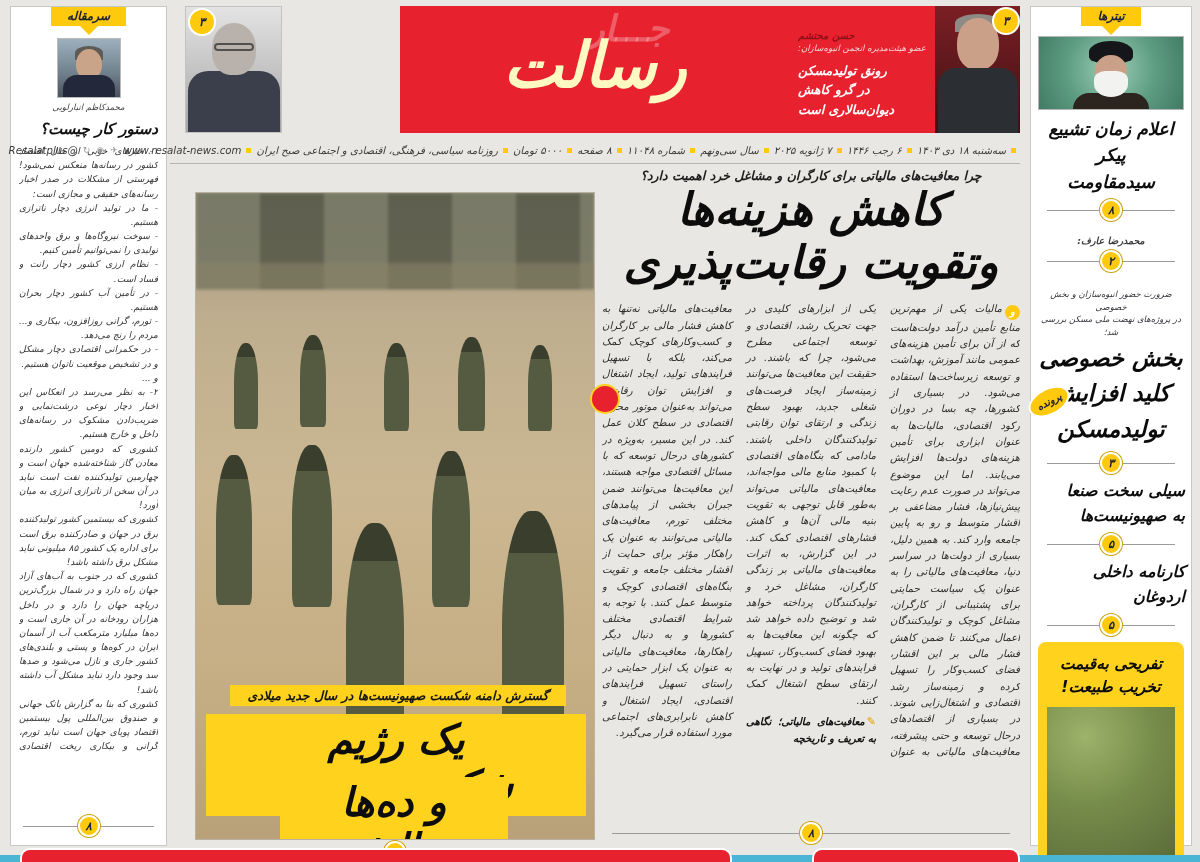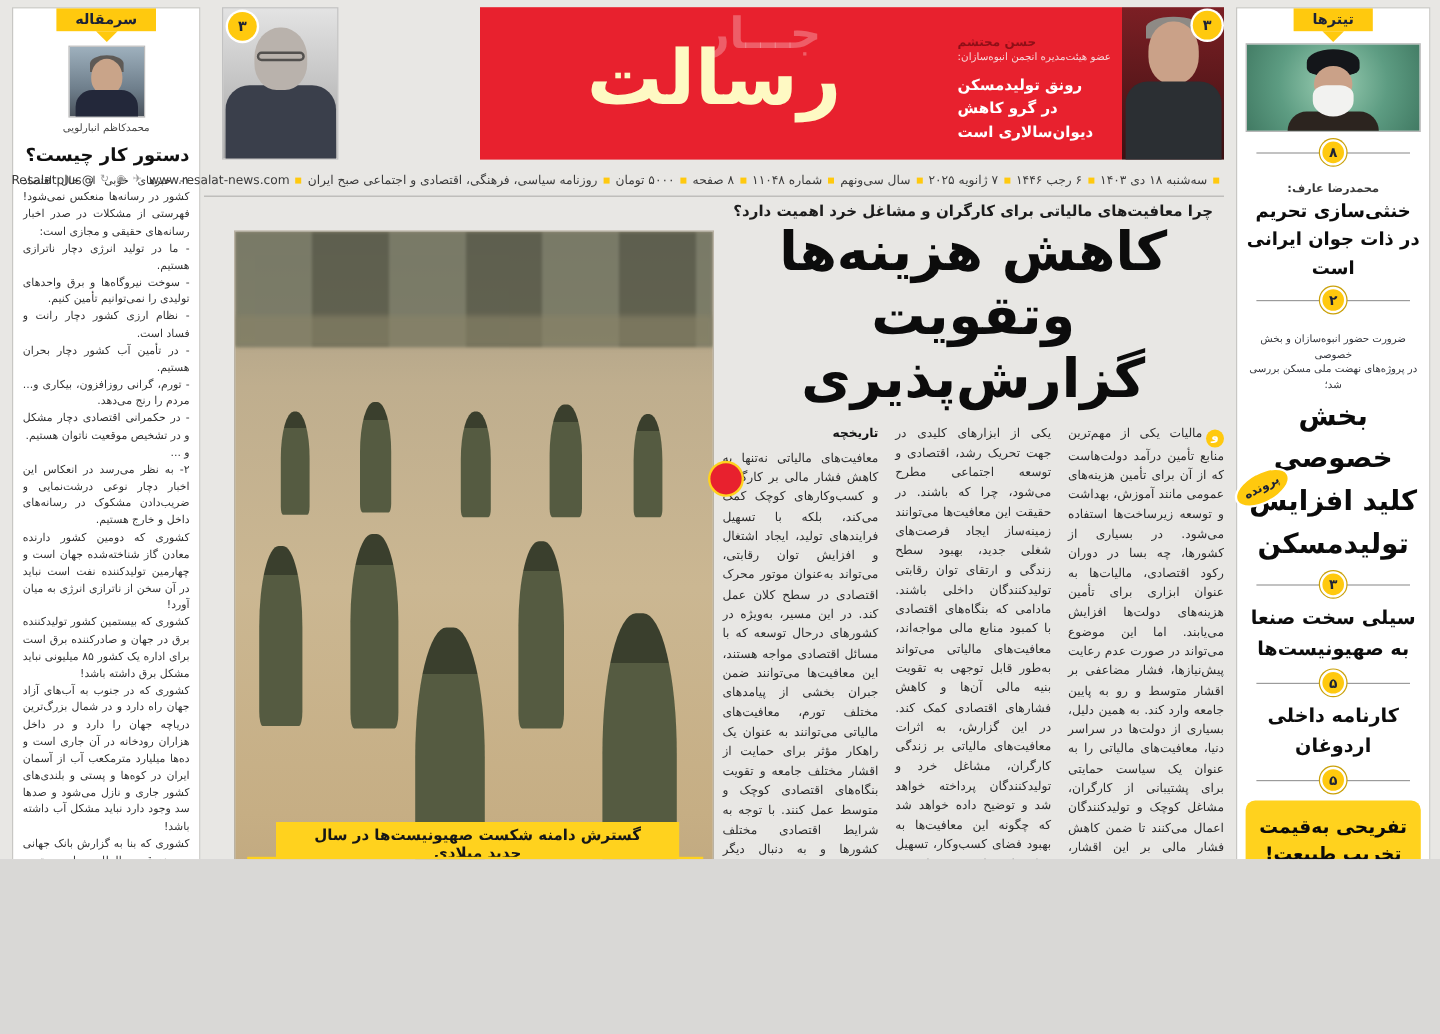--- a/index.html
+++ b/index.html
@@ -1,17 +1,17 @@
 <!DOCTYPE html>
 <html lang="fa" dir="rtl"><head>
 <meta charset="utf-8">
 <style>
   * { margin:0; padding:0; box-sizing:border-box; }
   html,body { background:#d9d8d6; font-family:"DejaVu Sans", sans-serif; }
-  #canvas { position:relative; width:1200px; height:716px; background:#e8e7e4; overflow:hidden; direction:rtl; margin:0 auto; }
+  #canvas { position:relative; width:1200px; height:862px; background:#e8e7e4; overflow:hidden; direction:rtl; margin:0 auto;font-style:italic; }
   .panel { position:absolute; background:#fff; border:1px solid #c8c7c4; }
   .pre { white-space:pre-line; }
 
   
   .ytab { background:#ffc90e; color:#1c2236; font-weight:bold; font-size:12px; padding:2px 16px 3px; position:relative; width:max-content; margin:0 auto; }
   .ytab::after { content:""; position:absolute; top:100%; left:50%; margin-left:-9px; border:9px solid transparent; border-top:9px solid #ffc90e; }
 
   
   .sep { position:relative; height:22px; margin:4px 10px; }
   .sep::before { content:""; position:absolute; top:50%; left:0; right:0; border-top:1px solid #9b9b9b; }
@@ -86,21 +86,21 @@
   .sb-photo .face { position:absolute; left:50%; top:18px; transform:translateX(-50%); width:32px; height:30px; border-radius:50%; background:#caa188; }
   .sb-photo .beard { position:absolute; left:50%; top:34px; transform:translateX(-50%); width:34px; height:26px; border-radius:40% 40% 60% 60%; background:#f2f2f0; }
   .sb-photo .robe { position:absolute; left:50%; top:56px; transform:translateX(-50%); width:76px; height:22px; border-radius:16px 16px 0 0; background:#2c241f; }
   .sb-t1 { font-size:17.5px; font-weight:bold; color:#0d0d0d; text-align:center; line-height:1.5; margin-top:4px; }
   .sb-kick { font-size:9.5px; font-weight:bold; color:#3a3a3a; text-align:center; margin-top:14px; }
   .sb-t2 { font-size:15px; font-weight:bold; color:#0d0d0d; text-align:center; line-height:1.55; margin-top:2px; }
   .sb-kick-sm { font-size:8.5px; color:#33353b; text-align:center; line-height:1.5; margin-top:16px; }
   .sb-big-wrap { position:relative; }
   .sb-big { font-size:23px; font-weight:bold; color:#0b0b0b; text-align:center; line-height:1.55; margin-top:2px; }
   .badge-parvande { position:absolute; left:-8px; top:46%; transform:rotate(-28deg); background:#ffc90e; color:#1c2236; font-size:10px; font-weight:bold; padding:6px 7px; border-radius:50%; box-shadow:0 0 0 2px #fff; }
-  .sb-t3 { font-size:16px; font-weight:bold; color:#0d0d0d; text-align:center; line-height:1.6; margin-top:2px; }
+  .sb-t3 { font-size:16px; font-weight:bold; color:#0d0d0d; line-height:1.6; margin-top:2px; }
   .yellow-box { background:#ffd21e; border-radius:8px; margin:6px 1px 0; padding:8px 5px 5px; }
   .yb-kick { font-size:8.6px; font-weight:bold; color:#1d1d1d; text-align:center; line-height:1.55; }
   .yb-title { font-size:15.5px; font-weight:bold; color:#0b0b0b; text-align:center; line-height:1.5; margin-top:3px; }
   .yb-photo { width:128px; height:148px; margin:7px auto 4px; background:radial-gradient(circle at 30% 20%, #9db36b 0%, #778d4b 45%, #5c6d3a 100%); position:relative; overflow:hidden; }
 
   
   #bluebar { position:absolute; left:0; top:855px; width:1200px; height:7px; background:#4ab5d4; }
   .redstrip { position:absolute; top:848px; height:14px; background:#e8212e; border:2px solid #fff; border-bottom:none; border-radius:10px 10px 0 0; }
   #redstrip1 { left:20px; width:712px; }
   #redstrip2 { left:812px; width:208px; }
@@ -207,48 +207,48 @@
     <div class="soldier" style="left:306px; top:318px; width:62px; height:260px;"></div>
     <div class="cap-k">گسترش دامنه شکست صهیونیست‌ها در سال جدید میلادی</div>
     <div class="cap-1">یک رژیم شکست‌خورده</div>
     <div class="cap-2">و ده‌ها چالش</div>
   </div>
   <div id="circle5">۵</div>
 
   <div id="article">
     <div class="a-kicker">چرا معافیت‌های مالیاتی برای کارگران و مشاغل خرد اهمیت دارد؟</div>
     <div class="a-title">کاهش هزینه‌ها</div>
-    <div class="a-title">وتقویت گزارش‌پذیری</div>
+    <div class="a-title">وتقویت رقابت‌پذیری</div>
     <div class="red-sticker"></div>
     <div class="a-body">
       <p><span class="qicon">و</span><span>مالیات یکی از مهم‌ترین منابع تأمین درآمد دولت‌هاست که از آن برای تأمین هزینه‌های عمومی مانند آموزش، بهداشت و توسعه زیرساخت‌ها استفاده می‌شود. در بسیاری از کشورها، چه بسا در دوران رکود اقتصادی، مالیات‌ها به عنوان ابزاری برای تأمین هزینه‌های دولت‌ها افزایش می‌یابند. اما این موضوع می‌تواند در صورت عدم رعایت پیش‌نیازها، فشار مضاعفی بر اقشار متوسط و رو به پایین جامعه وارد کند. به همین دلیل، بسیاری از دولت‌ها در سراسر دنیا، معافیت‌های مالیاتی را به عنوان یک سیاست حمایتی برای پشتیبانی از کارگران، مشاغل کوچک و تولیدکنندگان اعمال می‌کنند تا ضمن کاهش فشار مالی بر این اقشار، فضای کسب‌وکار را تسهیل کرده و زمینه‌ساز رشد اقتصادی و اشتغال‌زایی شوند. در بسیاری از اقتصادهای درحال توسعه و حتی پیشرفته، معافیت‌های مالیاتی به عنوان یکی از ابزارهای کلیدی در جهت تحریک رشد، اقتصادی و توسعه اجتماعی مطرح می‌شود، چرا که باشند. در حقیقت این معافیت‌ها می‌توانند زمینه‌ساز ایجاد فرصت‌های شغلی جدید، بهبود سطح زندگی و ارتقای توان رقابتی تولیدکنندگان داخلی باشند. مادامی که بنگاه‌های اقتصادی با کمبود منابع مالی مواجه‌اند، معافیت‌های مالیاتی می‌تواند به‌طور قابل توجهی به تقویت بنیه مالی آن‌ها و کاهش فشارهای اقتصادی کمک کند. در این گزارش، به اثرات معافیت‌های مالیاتی بر زندگی کارگران، مشاغل خرد و تولیدکنندگان پرداخته خواهد شد و توضیح داده خواهد شد که چگونه این معافیت‌ها به بهبود فضای کسب‌وکار، تسهیل فرایندهای تولید و در نهایت به ارتقای سطح اشتغال کمک کنند.</span></p>
       <p><span class="penicon">✎</span><span class="a-sub">معافیت‌های مالیاتی؛ نگاهی به تعریف و تاریخچه</span></p>
       <p><span>معافیت‌های مالیاتی نه‌تنها به کاهش فشار مالی بر کارگران و کسب‌وکارهای کوچک کمک می‌کند، بلکه با تسهیل فرایندهای تولید، ایجاد اشتغال و افزایش توان رقابتی، می‌تواند به‌عنوان موتور محرک اقتصادی در سطح کلان عمل کند. در این مسیر، به‌ویژه در کشورهای درحال توسعه که با مسائل اقتصادی مواجه هستند، این معافیت‌ها می‌توانند ضمن جبران بخشی از پیامدهای مختلف تورم، معافیت‌های مالیاتی می‌توانند به عنوان یک راهکار مؤثر برای حمایت از اقشار مختلف جامعه و تقویت بنگاه‌های اقتصادی کوچک و متوسط عمل کنند. با توجه به شرایط اقتصادی مختلف کشورها و به دنبال دیگر راهکارها، معافیت‌های مالیاتی به عنوان یک ابزار حمایتی در راستای تسهیل فرایندهای اقتصادی، ایجاد اشتغال و کاهش نابرابری‌های اجتماعی مورد استفاده قرار می‌گیرد.</span></p>
     </div>
     <div class="sep">
       <span class="pnum">۸</span>
     </div>
   </div>
 
   <div id="sidebar" class="panel">
     <div class="ytab">تیترها</div>
 
     <div class="sb-photo">
       <span class="robe"></span>
       <span class="turban"></span>
       <span class="face"></span>
       <span class="beard"></span>
     </div>
+    <div class="sb-t1 pre">اعلام زمان تشییع پیکر
+سیدمقاومت</div>
     <div class="sep">
       <span class="pnum">۸</span>
     </div>
 
     <div class="sb-kick">محمدرضا عارف:</div>
-    <div class="sb-t2 pre">خنثی‌سازی تحریم
-در ذات جوان ایرانی است</div>
     <div class="sep">
       <span class="pnum">۲</span>
     </div>
 
     <div class="sb-kick-sm pre">ضرورت حضور انبوه‌سازان و بخش خصوصی
 در پروژه‌های نهضت ملی مسکن بررسی شد؛</div>
     <div class="sb-big-wrap">
       <div class="badge-parvande">پرونده</div>
       <div class="sb-big pre">بخش خصوصی
 کلید افزایش

